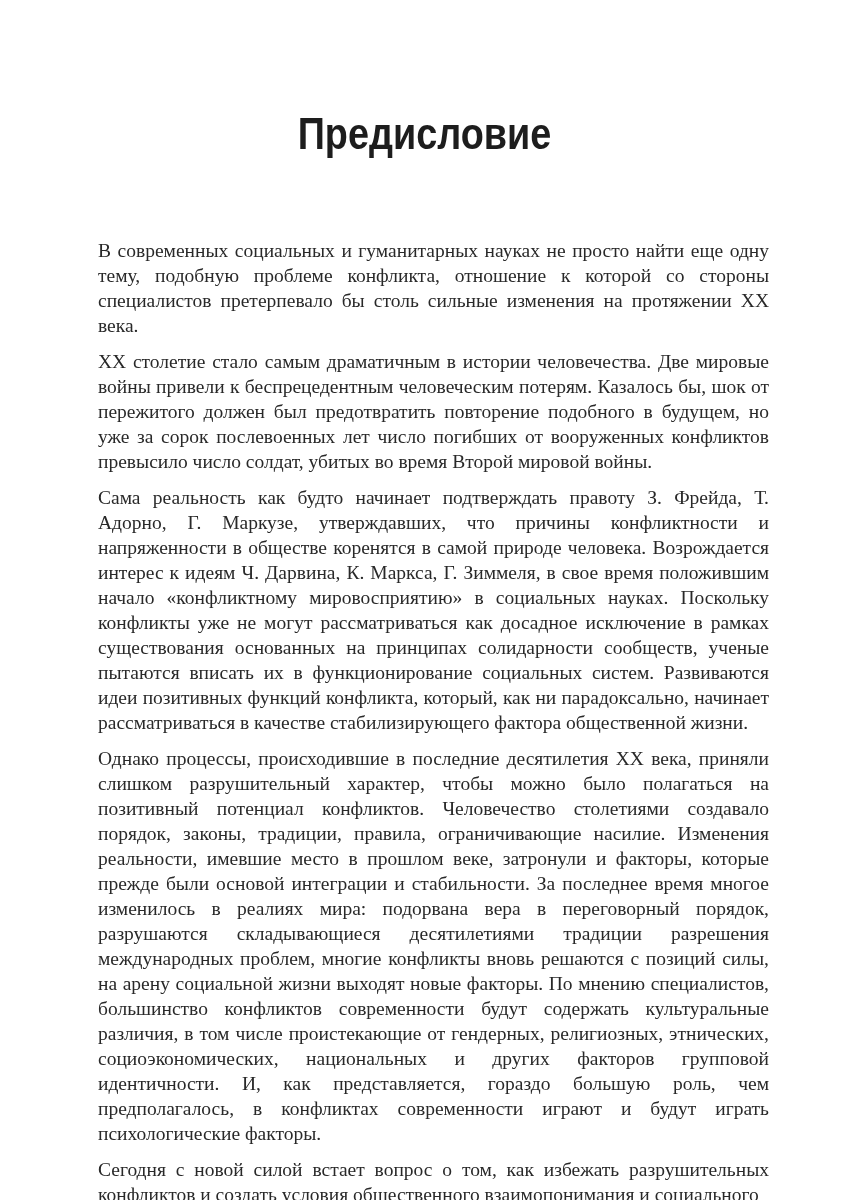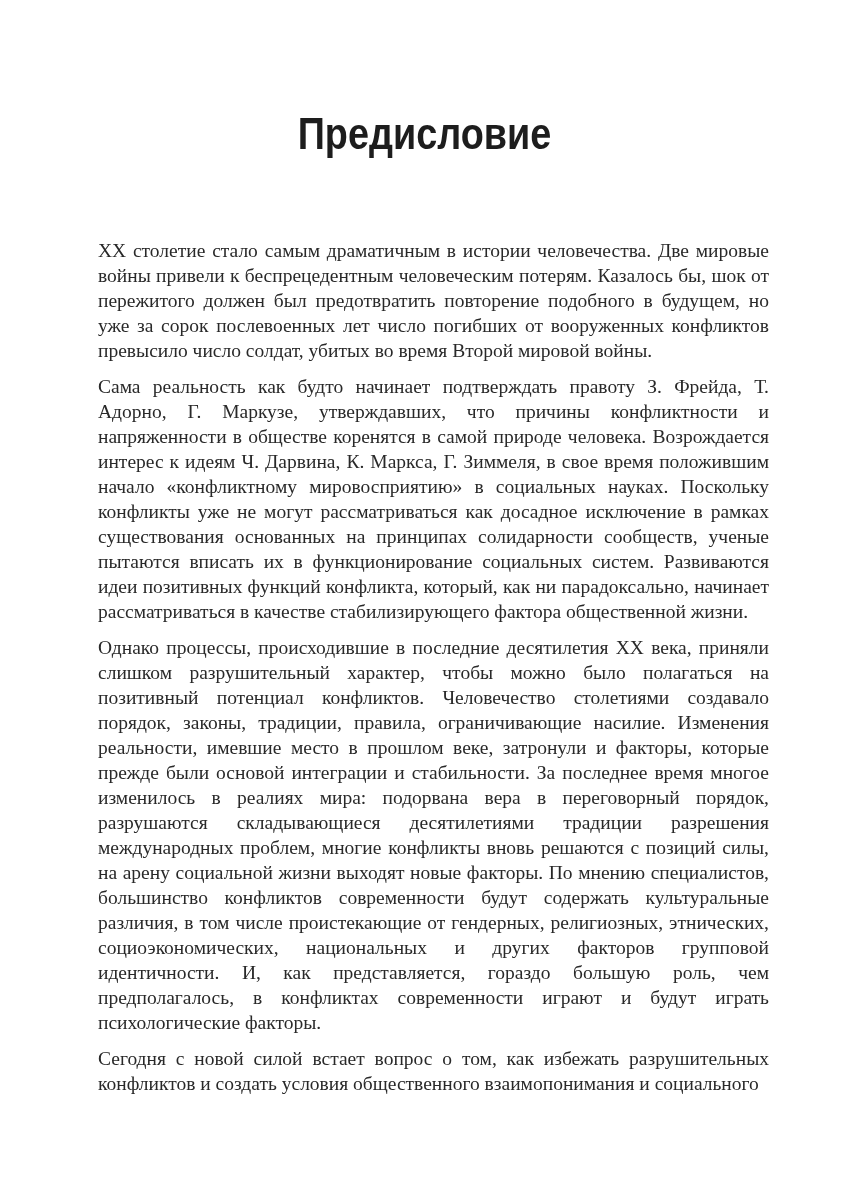--- a/index.html
+++ b/index.html
@@ -48,18 +48,19 @@
   .body-text p:last-child {
     margin-bottom: 0;
   }
 </style>
 </head>
 <body>
 
 <div class="page">
   <h1 class="title">Предисловие</h1>
   <div class="body-text">
+    <p>В современных социальных и гуманитарных науках не просто найти еще одну тему, подобную проблеме конфликта, отношение к которой со стороны специалистов претерпевало бы столь сильные изменения на протяжении XX века.</p>
     <p>XX столетие стало самым драматичным в истории человечества. Две мировые войны привели к беспрецедентным человеческим потерям. Казалось бы, шок от пережитого должен был предотвратить повторение подобного в будущем, но уже за сорок послевоенных лет число погибших от вооруженных конфликтов превысило число солдат, убитых во время Второй мировой войны.</p>
     <p>Сама реальность как будто начинает подтверждать правоту З. Фрейда, Т. Адорно, Г. Маркузе, утверждавших, что причины конфликтности и напряженности в обществе коренятся в самой природе человека. Возрождается интерес к идеям Ч. Дарвина, К. Маркса, Г. Зиммеля, в свое время положившим начало «конфликтному мировосприятию» в социальных науках. Поскольку конфликты уже не могут рассматриваться как досадное исключение в рамках существования основанных на принципах солидарности сообществ, ученые пытаются вписать их в функционирование социальных систем. Развиваются идеи позитивных функций конфликта, который, как ни парадоксально, начинает рассматриваться в качестве стабилизирующего фактора общественной жизни.</p>
     <p>Однако процессы, происходившие в последние десятилетия XX века, приняли слишком разрушительный характер, чтобы можно было полагаться на позитивный потенциал конфликтов. Человечество столетиями создавало порядок, законы, традиции, правила, ограничивающие насилие. Изменения реальности, имевшие место в прошлом веке, затронули и факторы, которые прежде были основой интеграции и стабильности. За последнее время многое изменилось в реалиях мира: подорвана вера в переговорный порядок, разрушаются складывающиеся десятилетиями традиции разрешения международных проблем, многие конфликты вновь решаются с позиций силы, на арену социальной жизни выходят новые факторы. По мнению специалистов, большинство конфликтов современности будут содержать культуральные различия, в том числе проистекающие от гендерных, религиозных, этнических, социоэкономических, национальных и других факторов групповой идентичности. И, как представляется, гораздо большую роль, чем предполагалось, в конфликтах современности играют и будут играть психологические факторы.</p>
     <p>Сегодня с новой силой встает вопрос о том, как избежать разрушительных конфликтов и создать условия общественного взаимопонимания и социального</p>
   </div>
 </div>
 
 </body></html>

